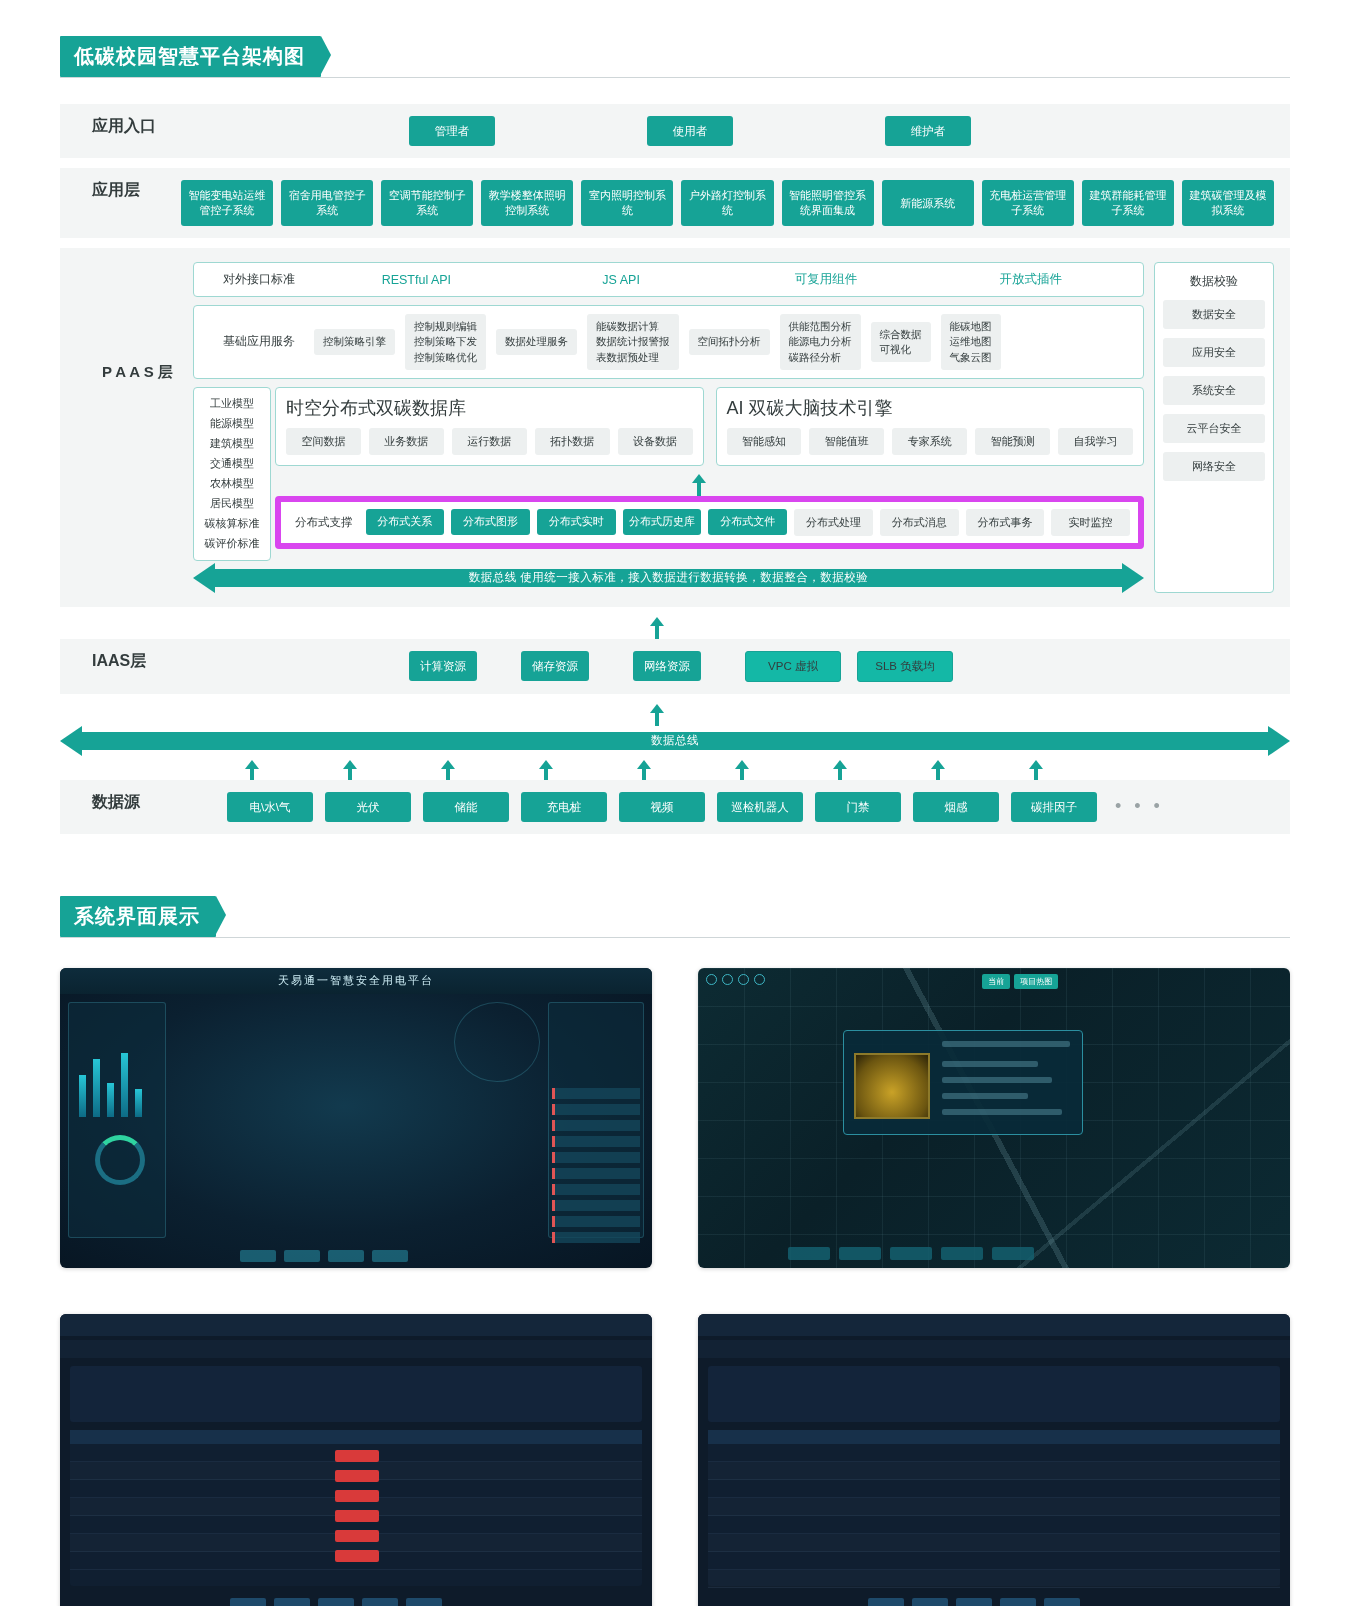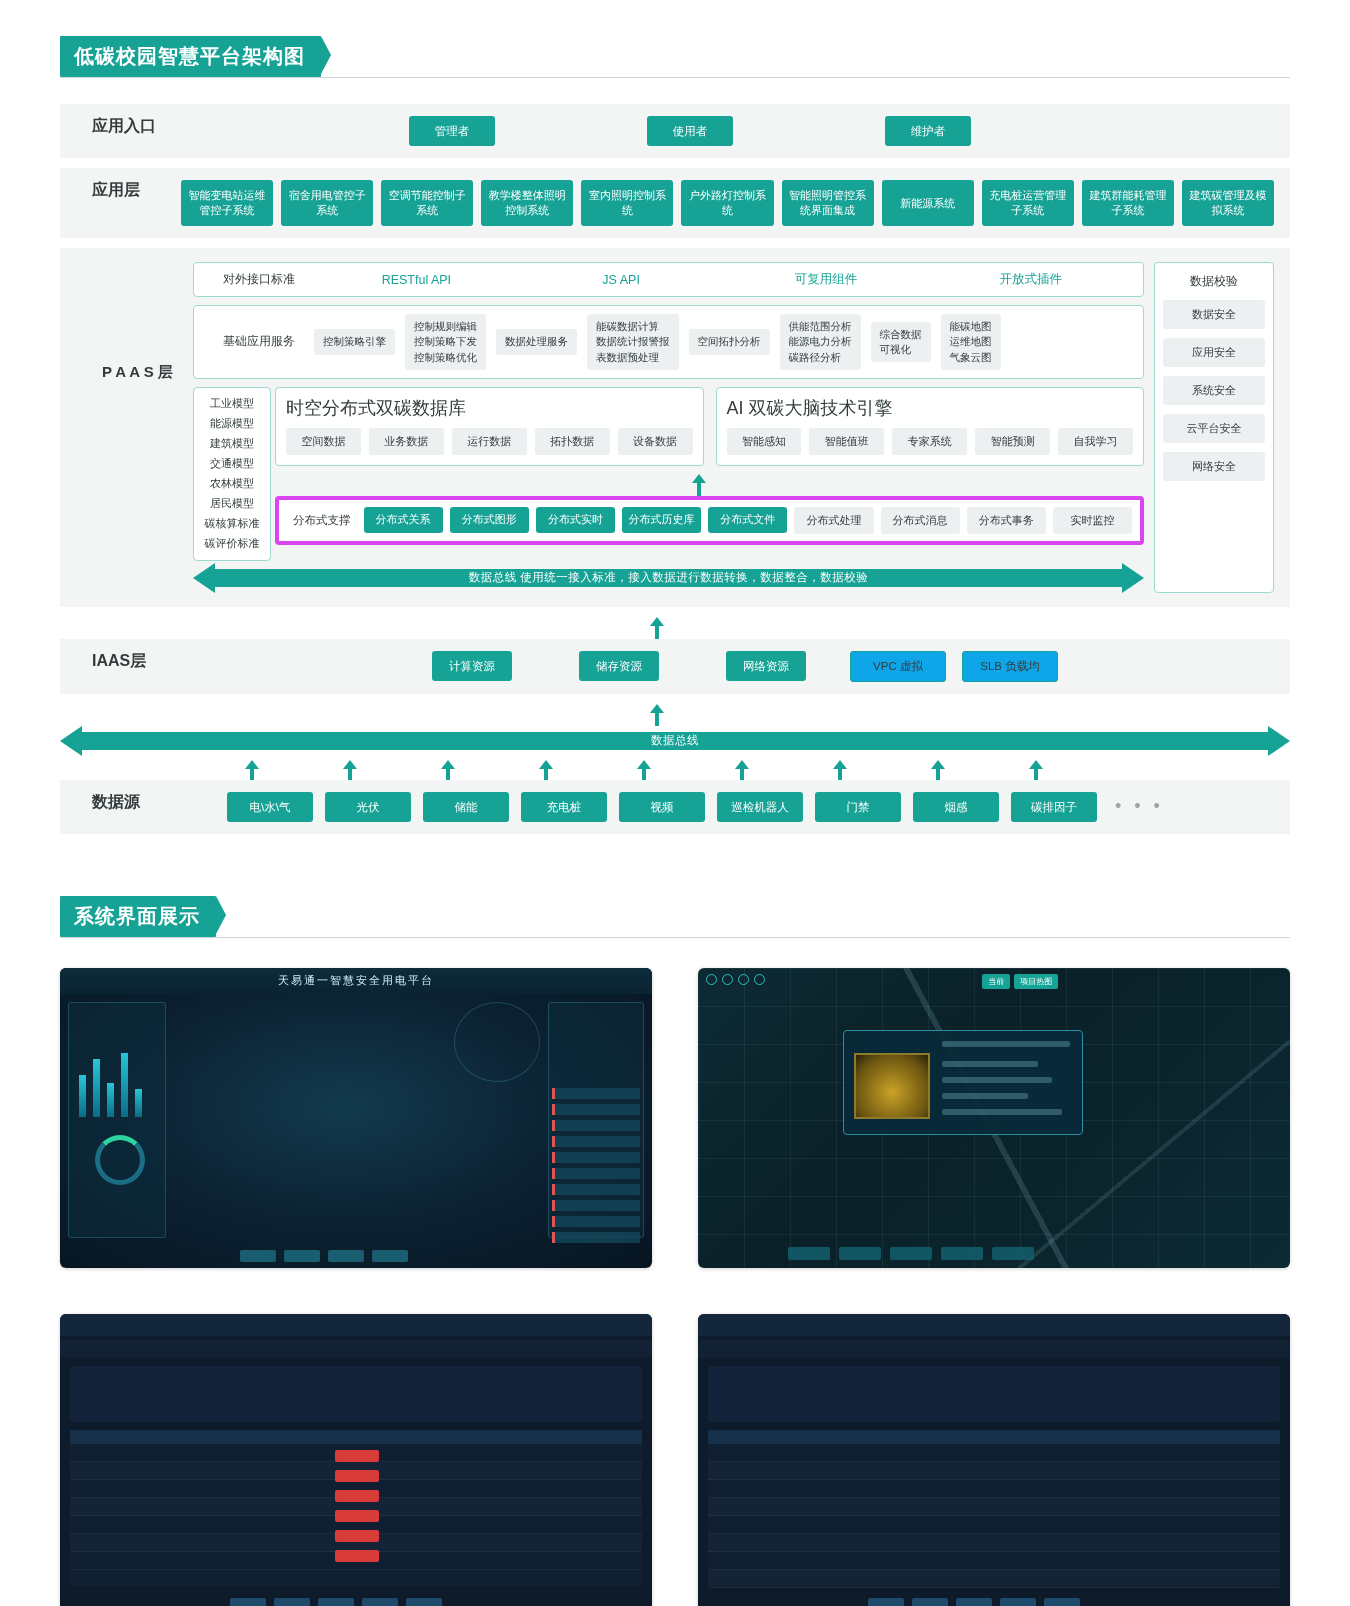--- a/index.html
+++ b/index.html
@@ -209,21 +209,21 @@
     color: #333c3d;
     text-align: center;
     padding: 2.5px 0;
   }
 
   .mid-wrap { display: flex; align-items: stretch; }
   .mid-right { flex: 1; }
 
   
   .dist-box {
-    border: 4px solid #d946ef;
+    border: 6px solid #d946ef;
     border-radius: 4px;
     background: #fff;
     padding: 7px 8px;
     display: flex;
     align-items: center;
     gap: 7px;
     margin-bottom: 10px;
   }
   .dist-box .lbl { font-size: 11.5px; color: #333c3d; padding: 0 6px; white-space: nowrap; }
   .dist-box .chip { flex: 1; padding: 6px 2px; font-size: 11px; }
@@ -316,26 +316,26 @@
     width: 0; height: 0;
     border-left: 7px solid transparent;
     border-right: 7px solid transparent;
     border-bottom: 9px solid #16a396;
   }
   .arrow-strip { position: relative; height: 22px; }
   .arrow-strip .up-arrow { position: absolute; }
 
   
   .iaas-row .items { flex: 1; display: flex; align-items: center; gap: 0; }
-  .iaas-row .items .chip { width: 80px; padding: 8px 0; margin-left: 23px; }
+  .iaas-row .items .chip { width: 68px; padding: 8px 0; }
   .iaas-row .items .ghost {
     width: 96px;
     border: 1px solid #16a396;
     color: #333c3d;
-    background: #0ea5e9;
+    background: #14b8a6;
     border-radius: 3px;
     font-size: 11.5px;
     text-align: center;
     padding: 7px 0;
   }
   .gap16 { width: 16px; }
   .gap44 { width: 44px; }
 
   
   .ds-row .items { flex: 1; display: flex; align-items: center; }

